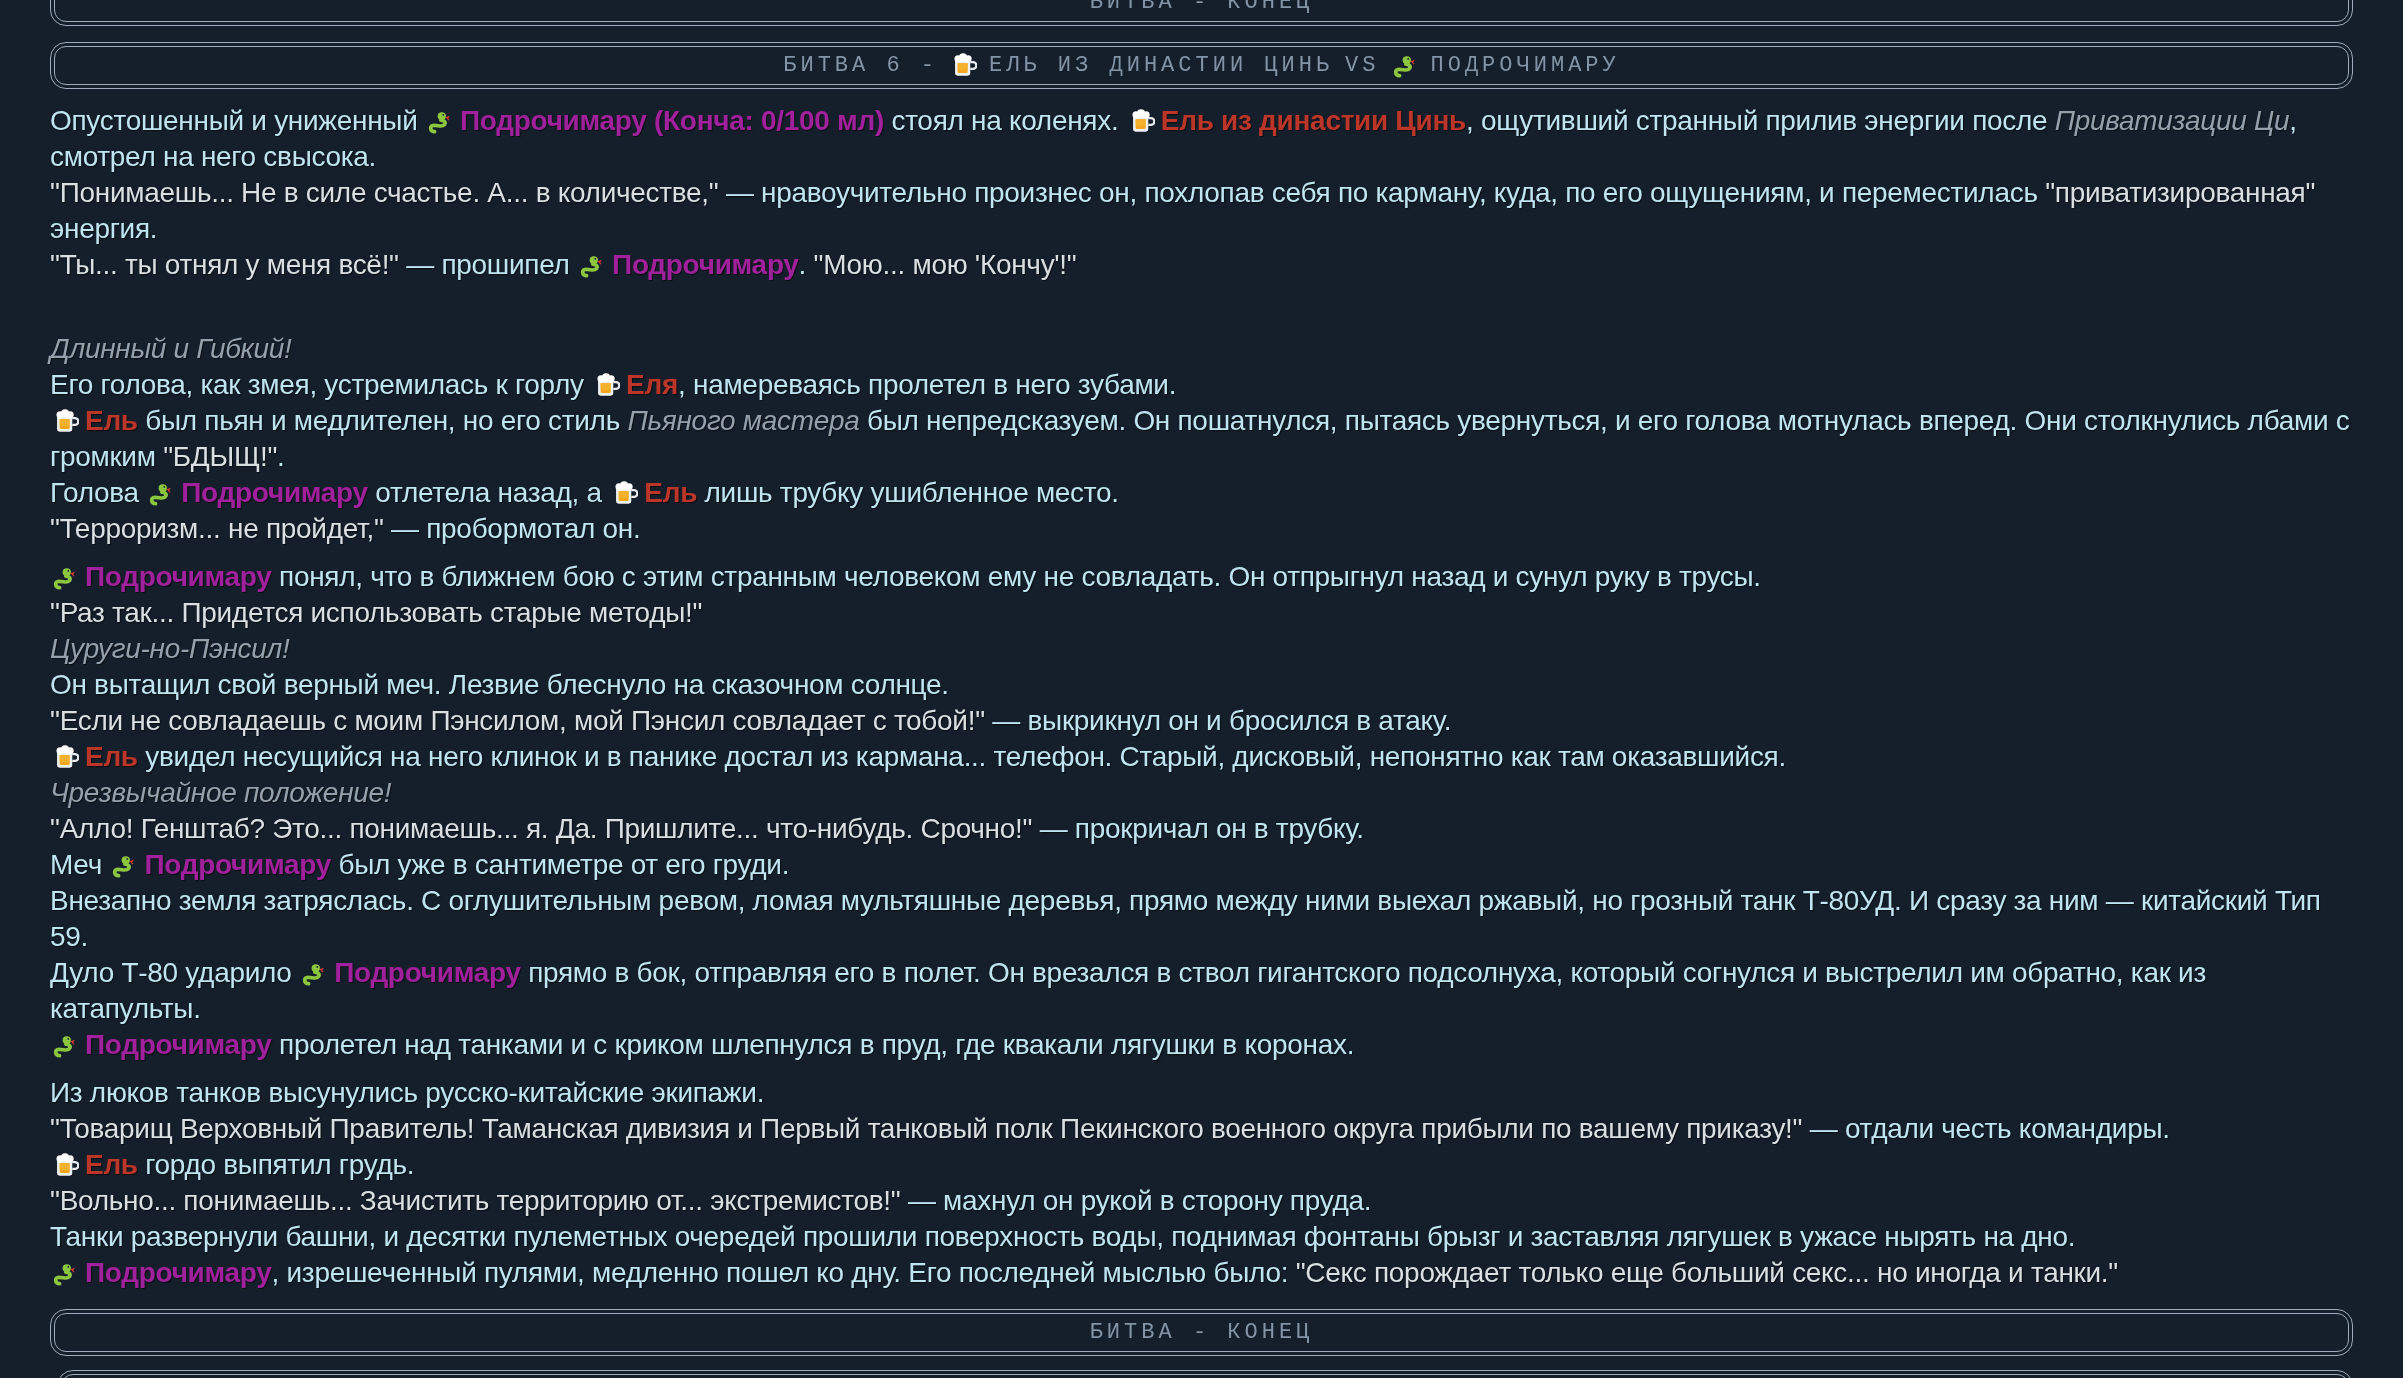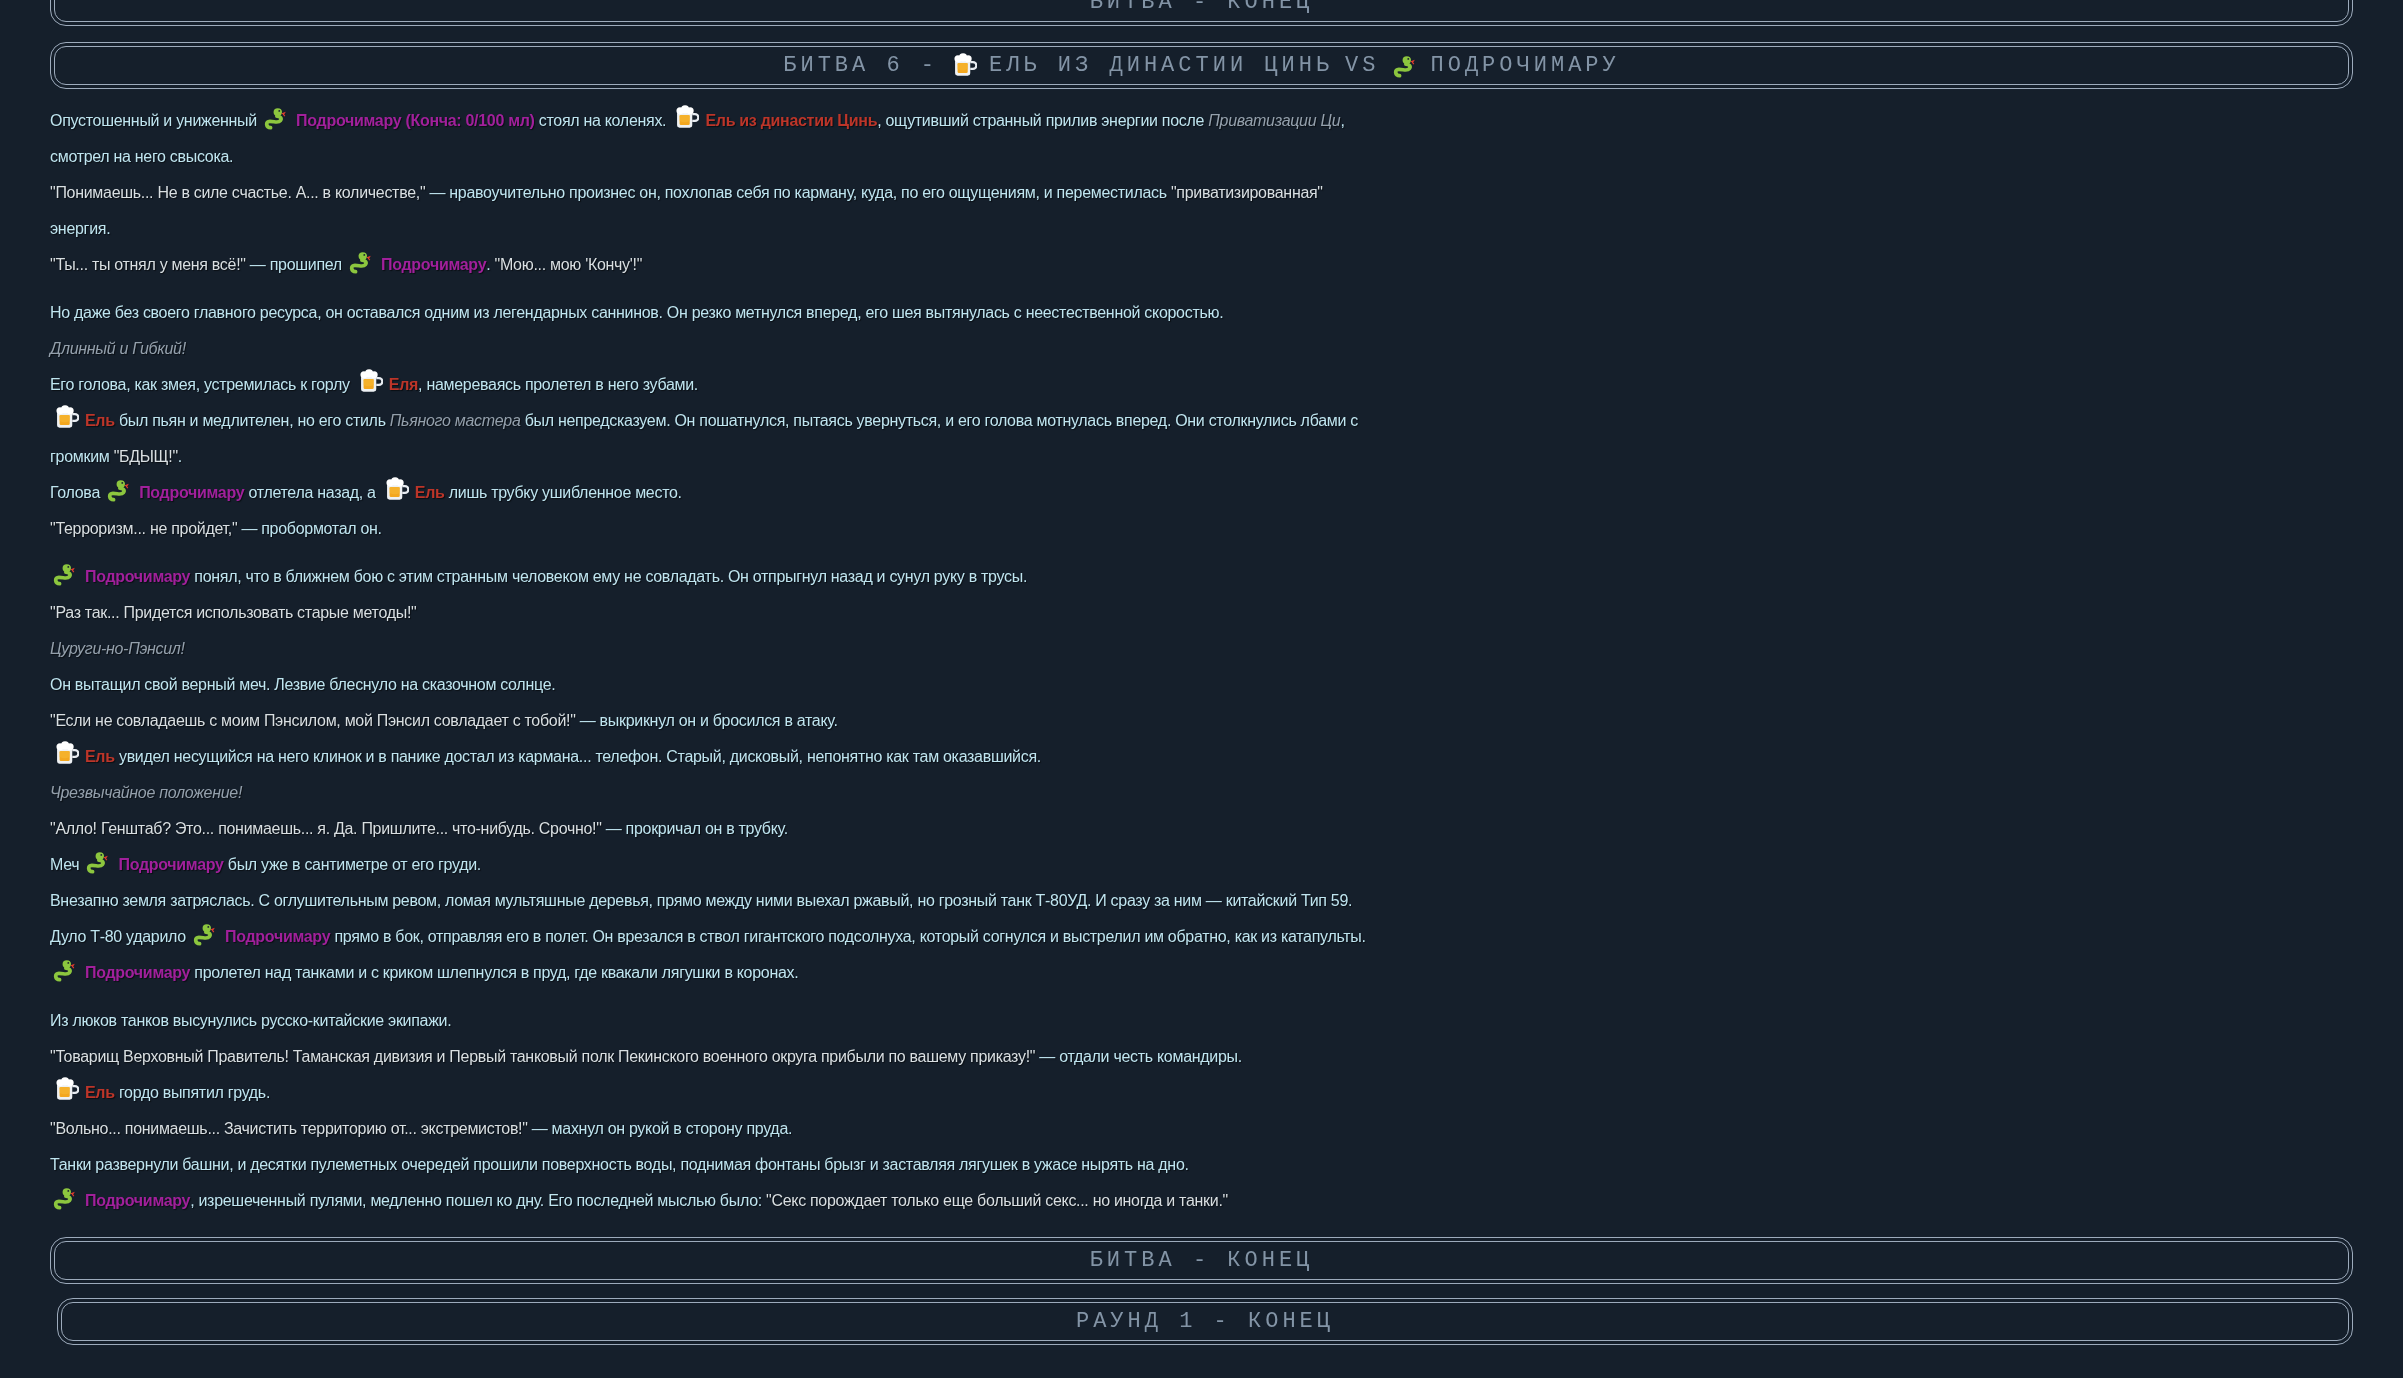--- a/index.html
+++ b/index.html
@@ -32,21 +32,21 @@
     font-family: "Liberation Mono", "DejaVu Sans Mono", monospace;
     font-size: 22px;
     letter-spacing: 4px;
     color: var(--banner-text, #8394a6);
     white-space: nowrap;
   }
 
   
   .story { padding: 14px 0 6px 0; }
   .story-par {
-    font-size: 16px;
+    font-size: 28px;
     line-height: 36px;
     letter-spacing: -0.3px;
     margin: 0 0 12px 0;
     text-shadow: 1px 1px 1px rgba(0,0,0,0.55);
   }
   .seg-narration { color: var(--narration, #bfe5f0); }
   .seg-dialogue  { color: var(--dialogue, #d9dfe2); }
   .seg-technique { color: var(--technique, #94a0ac); font-style: italic; }
   .seg-fighter1  { color: var(--fighter1, #bc3529); font-weight: bold; }
   .seg-fighter2  { color: var(--fighter2, #a1209b); font-weight: bold; }
@@ -110,21 +110,21 @@
             <path d="M9 13h12v7c-4 2-8 2-12 0z" fill="#f7b733" opacity="0.6"></path>
             <circle cx="9.5" cy="8" r="4.2" fill="#ffffff"></circle>
             <circle cx="15.5" cy="6.4" r="4.8" fill="#ffffff"></circle>
             <circle cx="21.5" cy="8" r="4.2" fill="#ffffff"></circle>
           </svg></span><span class="seg-fighter1">Ель из династии Цинь</span><span class="seg-narration">, ощутивший странный прилив энергии после </span><span class="seg-technique">Приватизации Ци</span><span class="seg-narration">,</span><br><span class="seg-narration">смотрел на него свысока.</span><br><span class="seg-dialogue">"Понимаешь... Не в силе счастье. А... в количестве,"</span><span class="seg-narration"> — нравоучительно произнес он, похлопав себя по карману, куда, по его ощущениям, и переместилась </span><span class="seg-dialogue">"приватизированная"</span><br><span class="seg-narration">энергия.</span><br><span class="seg-dialogue">"Ты... ты отнял у меня всё!"</span><span class="seg-narration"> — прошипел </span><span class="emoji"><svg viewBox="0 0 32 32">
             <path d="M9 28c-5.5 0-6.5-7.5-.8-7.5 5.5 0 9.8 2.6 12.4-.8 2.2-2.9-.6-5.4-4.2-5.4" fill="none" stroke="#8cc63e" stroke-width="4.4" stroke-linecap="round"></path>
             <ellipse cx="17.5" cy="9.5" rx="5" ry="4.6" fill="#8cc63e"></ellipse>
             <circle cx="19.3" cy="8.2" r="1.1" fill="#1c2430"></circle>
             <path d="M22.3 11.5l3.2-1-1.2 2 1.6 1.8" fill="none" stroke="#e23b2e" stroke-width="1.4"></path>
           </svg></span><span class="seg-fighter2">Подрочимару</span><span class="seg-narration">. </span><span class="seg-dialogue">"Мою... мою 'Кончу'!"</span></p>
-      <p class="story-par"><span class="seg-narration">Но даже без своего главного ресурса, он оставался одним из легендарных саннинов. Он резко метнулся вперед, его шея вытянулась с неестественной скоростью.</span><br><span class="seg-technique">Длинный и Гибкий!</span><br><span class="seg-narration">Его голова, как змея, устремилась к горлу </span><span class="emoji"><svg viewBox="0 0 32 32">
+      <p class="story-par"><br><span class="seg-technique">Длинный и Гибкий!</span><br><span class="seg-narration">Его голова, как змея, устремилась к горлу </span><span class="emoji"><svg viewBox="0 0 32 32">
             <path d="M24 12h3.2a4 4 0 0 1 0 8H24" fill="none" stroke="#e9edf2" stroke-width="2.6"></path>
             <rect x="6" y="9" width="18" height="19" rx="3" fill="#eef1f4"></rect>
             <rect x="9" y="13" width="12" height="12" rx="1.5" fill="#f3a71f"></rect>
             <path d="M9 13h12v7c-4 2-8 2-12 0z" fill="#f7b733" opacity="0.6"></path>
             <circle cx="9.5" cy="8" r="4.2" fill="#ffffff"></circle>
             <circle cx="15.5" cy="6.4" r="4.8" fill="#ffffff"></circle>
             <circle cx="21.5" cy="8" r="4.2" fill="#ffffff"></circle>
           </svg></span><span class="seg-fighter1">Еля</span><span class="seg-narration">, намереваясь пролетел в него зубами.</span><br><span class="emoji"><svg viewBox="0 0 32 32">
             <path d="M24 12h3.2a4 4 0 0 1 0 8H24" fill="none" stroke="#e9edf2" stroke-width="2.6"></path>
             <rect x="6" y="9" width="18" height="19" rx="3" fill="#eef1f4"></rect>

